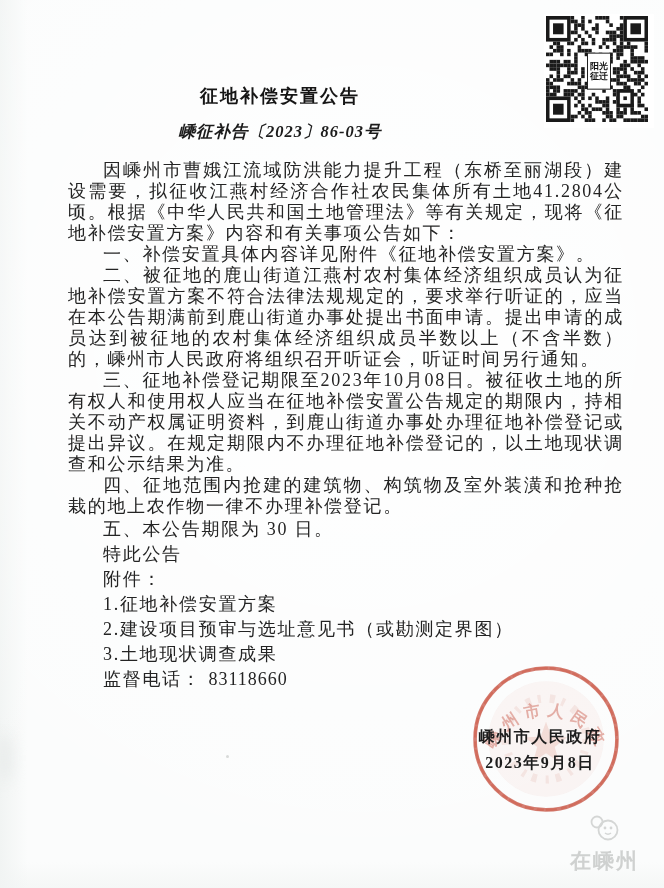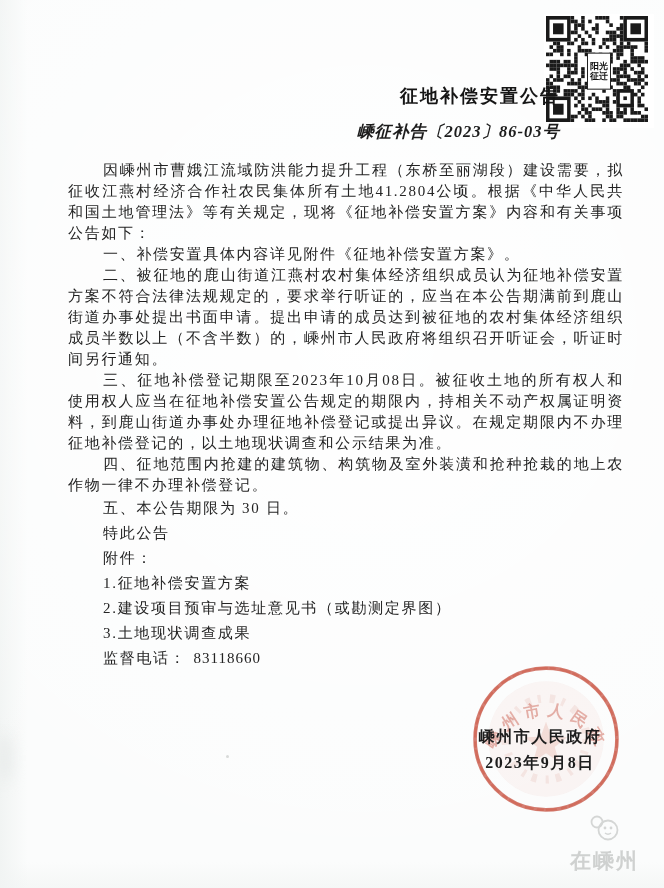--- a/index.html
+++ b/index.html
@@ -19,28 +19,28 @@
 
   
   .qr-wrap{position:absolute;left:544px;top:14px;width:106px;height:110px;background:#fff;padding:2px;}
   .qr-wrap svg{width:102px;height:106px;display:block;}
   .qr-label{position:absolute;left:50%;top:50%;transform:translate(-50%,-50%);
     background:#fff;border:1px solid #222;padding:7px 2px;
     font-family:"Liberation Sans","DejaVu Sans",sans-serif;
     font-size:9px;line-height:1.15;font-weight:bold;color:#111;text-align:center;white-space:nowrap;}
 
   
-  .doc-header{position:absolute;left:0;top:84px;width:560px;text-align:right;}
+  .doc-header{position:absolute;left:0;top:84px;width:560px;text-align:center;}
   .doc-title{font-size:18px;font-weight:bold;letter-spacing:2px;color:#151515;}
   .doc-number{margin-top:13px;font-size:16.5px;font-weight:bold;font-style:italic;
     letter-spacing:1px;color:#1c1c1c;}
 
   
   .doc-body{position:absolute;left:68px;top:160px;width:556px;
-    font-size:15px;line-height:21px;letter-spacing:1.7px;
+    font-size:18px;line-height:21px;letter-spacing:1.7px;
     text-align:justify;color:#242424;}
   .doc-body p{margin:0;text-indent:35px;}
   .doc-body p.sp{line-height:25px;text-align:left;font-family:Liberation Serif, serif;}
   .phone-label{letter-spacing:1.7px;}
   .phone-number{margin-left:7px;letter-spacing:1px;}
 
   
   .signature{position:absolute;left:452px;top:724px;width:176px;text-align:center;
     font-size:16px;font-weight:600;letter-spacing:1.5px;line-height:26px;color:#1d1d1d;z-index:3;}
 

